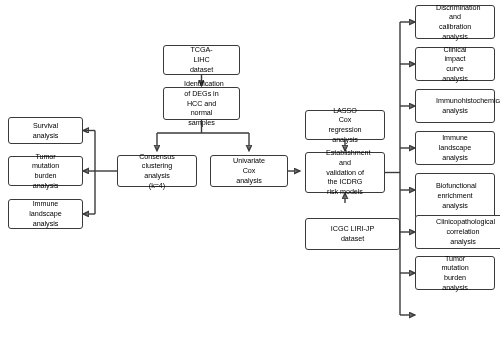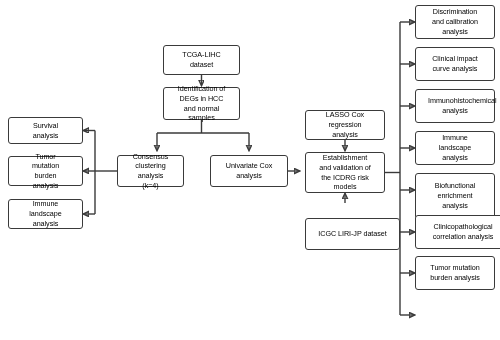--- a/index.html
+++ b/index.html
@@ -21,21 +21,21 @@
     border: 1.4px solid #3a3a3a;
     border-radius: 3px;
     background: #ffffff;
     display: flex;
     align-items: center;
     justify-content: center;
     text-align: center;
     color: #000000;
     font-size: 7.2px;
     line-height: 1.35;
-    padding: 1px 12px;
+    padding: 1px 20px;
     letter-spacing: -0.05px;
   }
   .node span {
     display: block;
     width: 100%;
   }
   svg.wires {
     position: absolute;
     left: 0;
     top: 0;
@@ -93,21 +93,21 @@
   </svg>
 
   <div class="node" style="left:163px; top:45px; width:77px; height:30px;">
     <span>TCGA-LIHC dataset</span>
   </div>
 
   <div class="node" style="left:163px; top:87px; width:77px; height:33px;">
     <span>Identification of DEGs in HCC and normal samples</span>
   </div>
 
-  <div class="node" style="left:117px; top:155px; width:67px; height:32px;">
+  <div class="node" style="left:117px; top:155px; width:80px; height:32px;">
     <span>Consensus clustering analysis (k=4)</span>
   </div>
 
   <div class="node" style="left:210px; top:155px; width:78px; height:32px;">
     <span>Univariate Cox analysis</span>
   </div>
 
   <div class="node" style="left:305px; top:110px; width:80px; height:30px;">
     <span>LASSO Cox regression analysis</span>
   </div>

